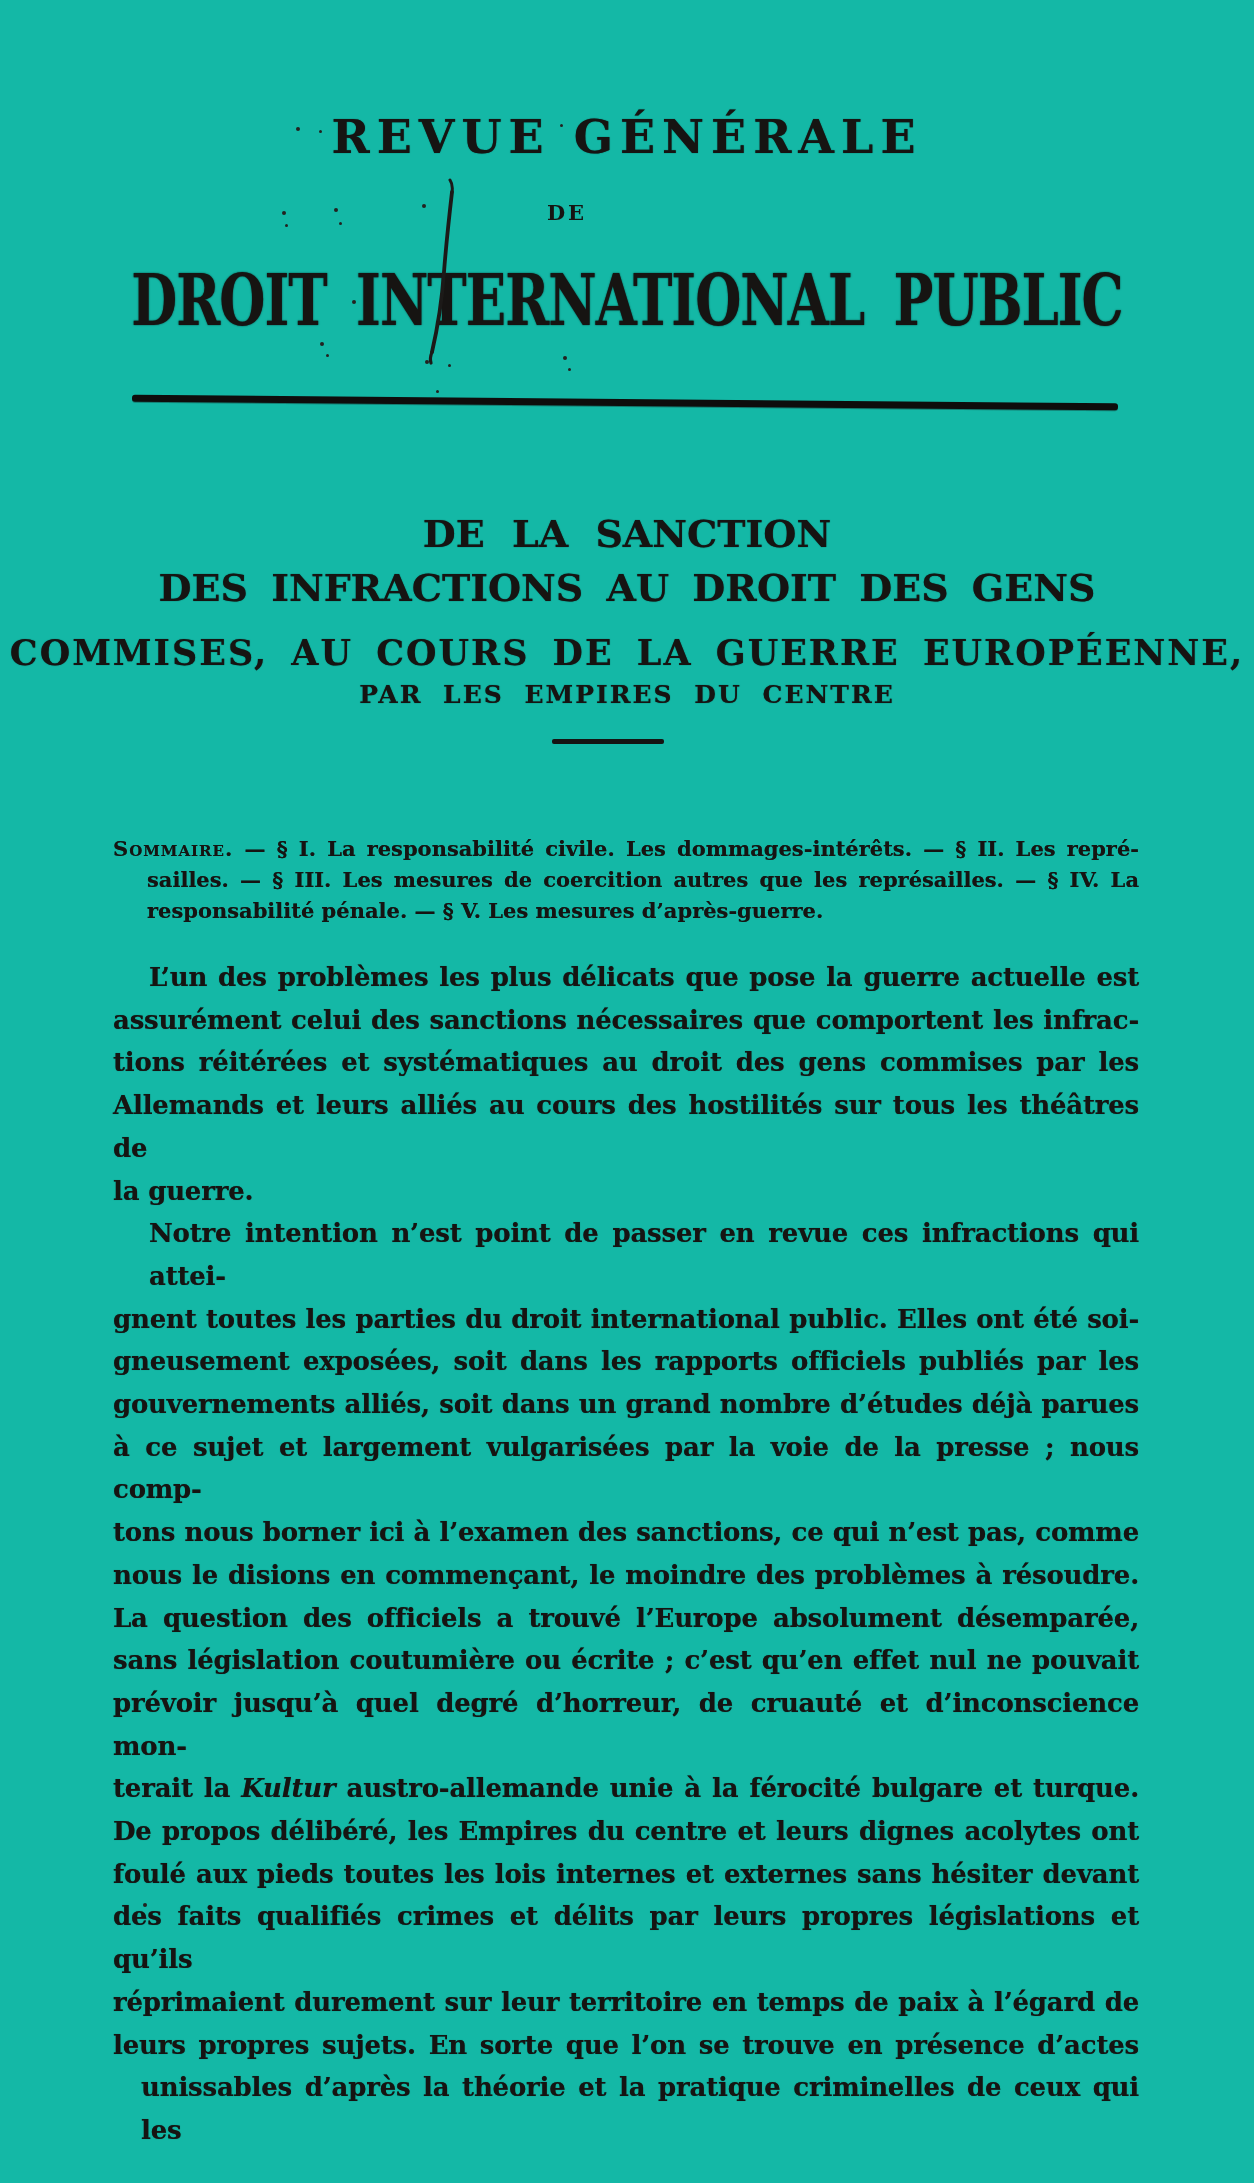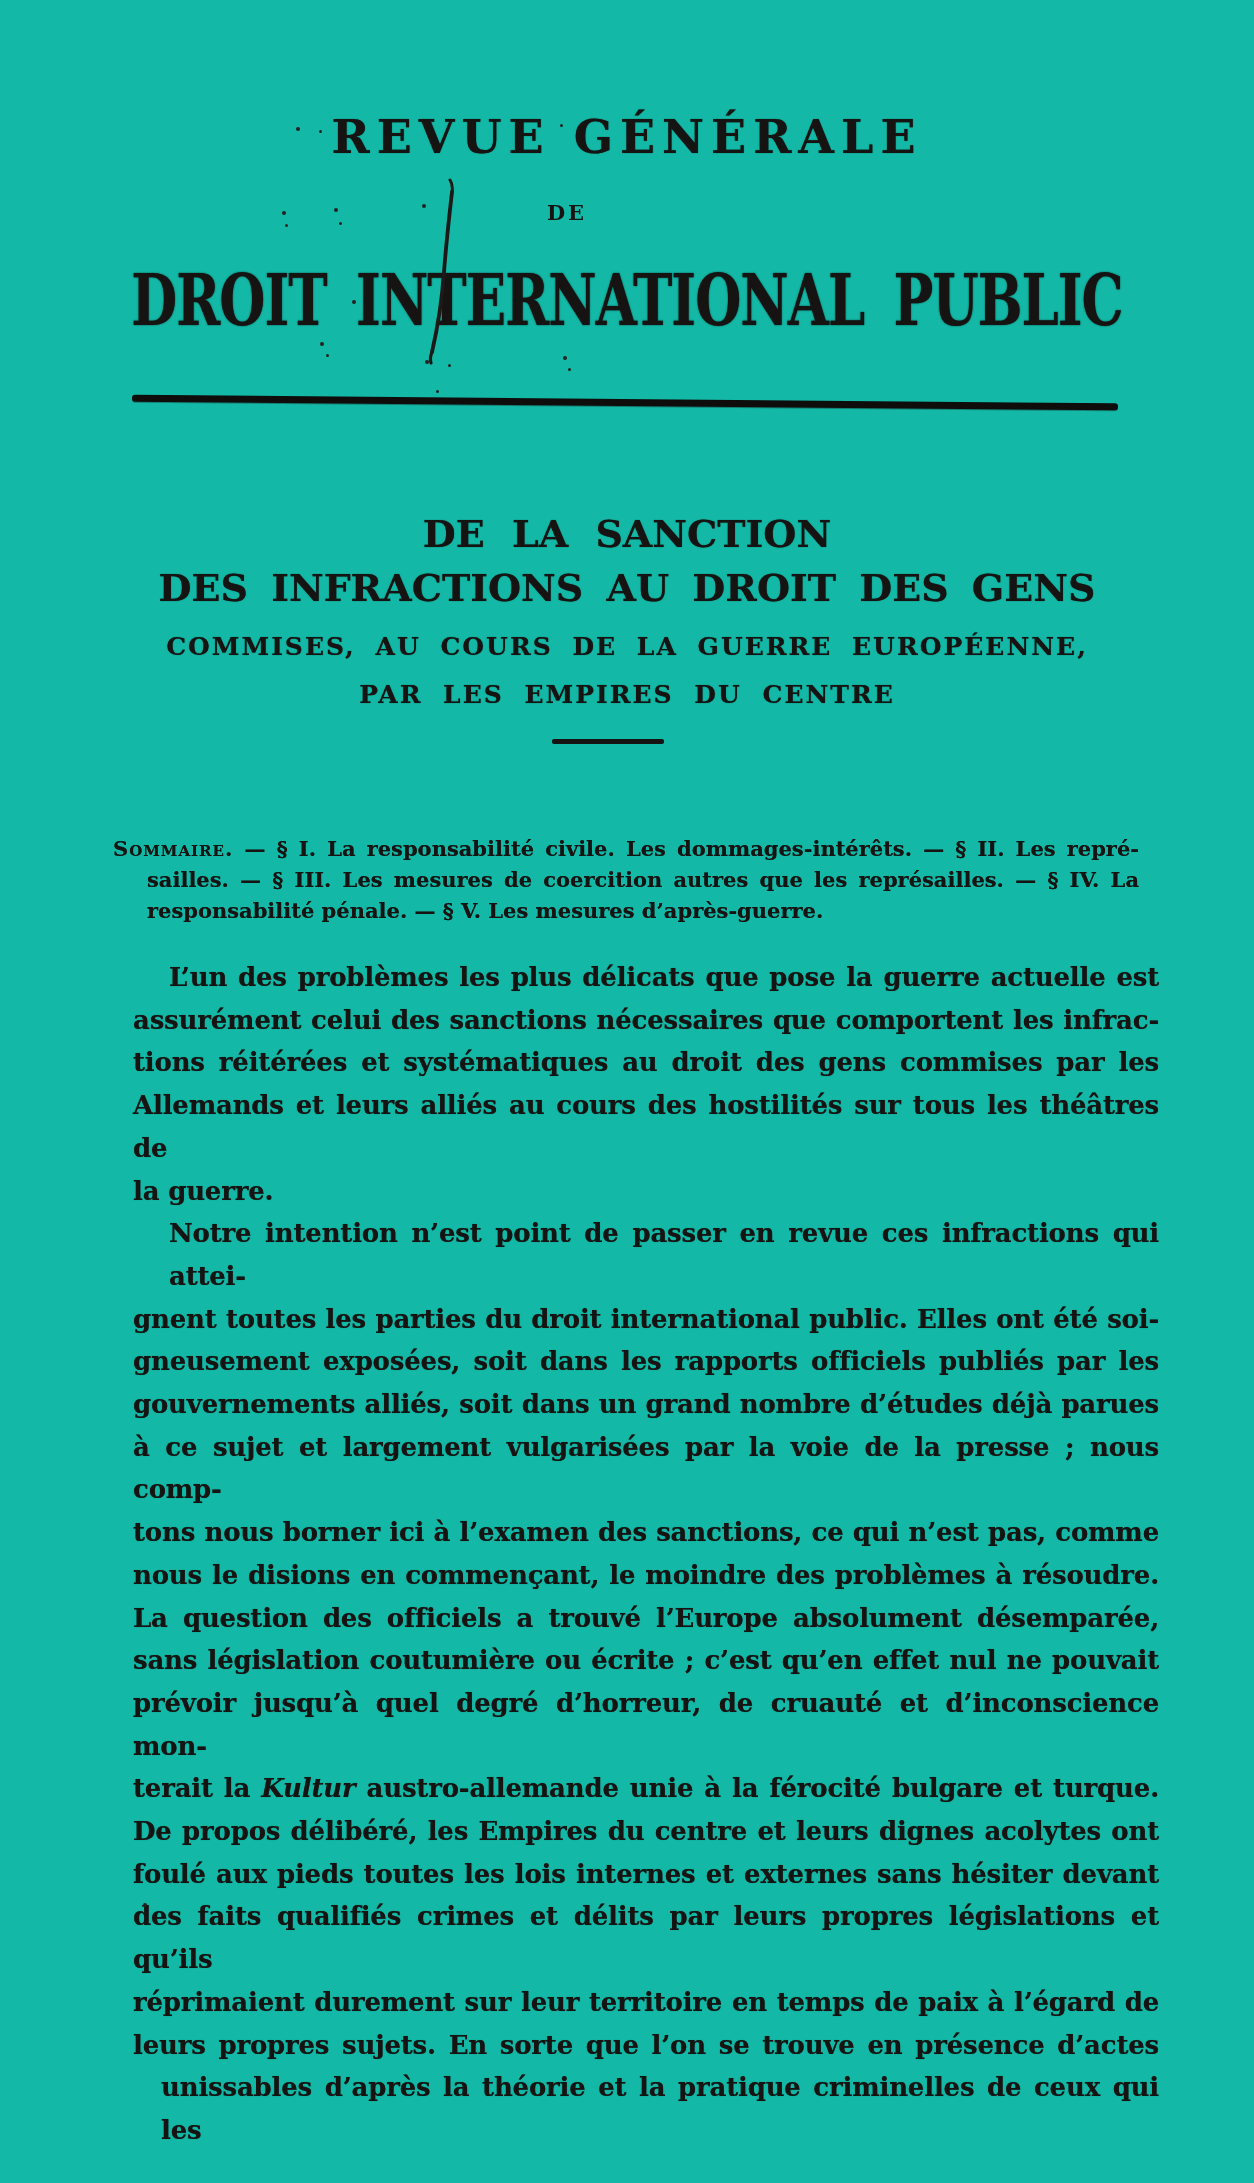--- a/index.html
+++ b/index.html
@@ -24,34 +24,34 @@
 
   
   .rule-long{left:132px;top:399px;width:986px;height:7px;background:#0e0d0c;
       transform:rotate(0.5deg);border-radius:3px;
       box-shadow:0 1px 0 rgba(20,20,20,.35);}
   .rule-short{left:552px;top:739px;width:112px;height:5px;background:#151413;border-radius:2px;}
 
   
   .t1{top:511px;font-size:38px;font-weight:700;word-spacing:14px;text-shadow:0 0 1px rgba(10,10,10,.7);}
   .t2{top:565px;font-size:38px;font-weight:700;word-spacing:10px;text-shadow:0 0 1px rgba(10,10,10,.7);}
-  .s1{top:632px;font-size:25px;font-weight:700;letter-spacing:2px;word-spacing:9px;text-shadow:0 0 1px rgba(10,10,10,.65);}
+  .s1{top:632px;font-size:35px;font-weight:700;letter-spacing:2px;word-spacing:9px;text-shadow:0 0 1px rgba(10,10,10,.65);}
   .s2{top:680px;font-size:25px;font-weight:700;letter-spacing:2px;word-spacing:10px;text-shadow:0 0 1px rgba(10,10,10,.65);}
 
   
   .sommaire{left:113px;top:833px;width:1026px;font-size:21px;line-height:31px;
       font-weight:700;text-shadow:0 0 .6px rgba(10,10,10,.6);}
   .sline{text-align:justify;text-align-last:justify;text-justify:inter-word;}
   .sline.hang{padding-left:34px;}
   .sline.last{text-align-last:left;}
   .sc{font-variant:small-caps;letter-spacing:1px;}
 
   
   .bodytext{left:113px;top:956px;width:1026px;font-size:26px;line-height:42.7px;
-      font-weight:700;letter-spacing:-0.2px;text-shadow:0 0 .7px rgba(10,10,10,.6);margin-left:20px;}
+      font-weight:700;letter-spacing:-0.2px;text-shadow:0 0 .7px rgba(10,10,10,.6);}
   .bline{text-align:justify;text-align-last:justify;text-justify:inter-word;}
   .bline.indent{padding-left:36px;}
   .bline.last{text-align-last:left;}
   .bline.gap{padding-left:28px;}
   .it{font-style:italic;}
 
   
   .speck{position:absolute;background:#232220;border-radius:50%;}
   .ink-stroke{position:absolute;left:408px;top:178px;}
 </style>

